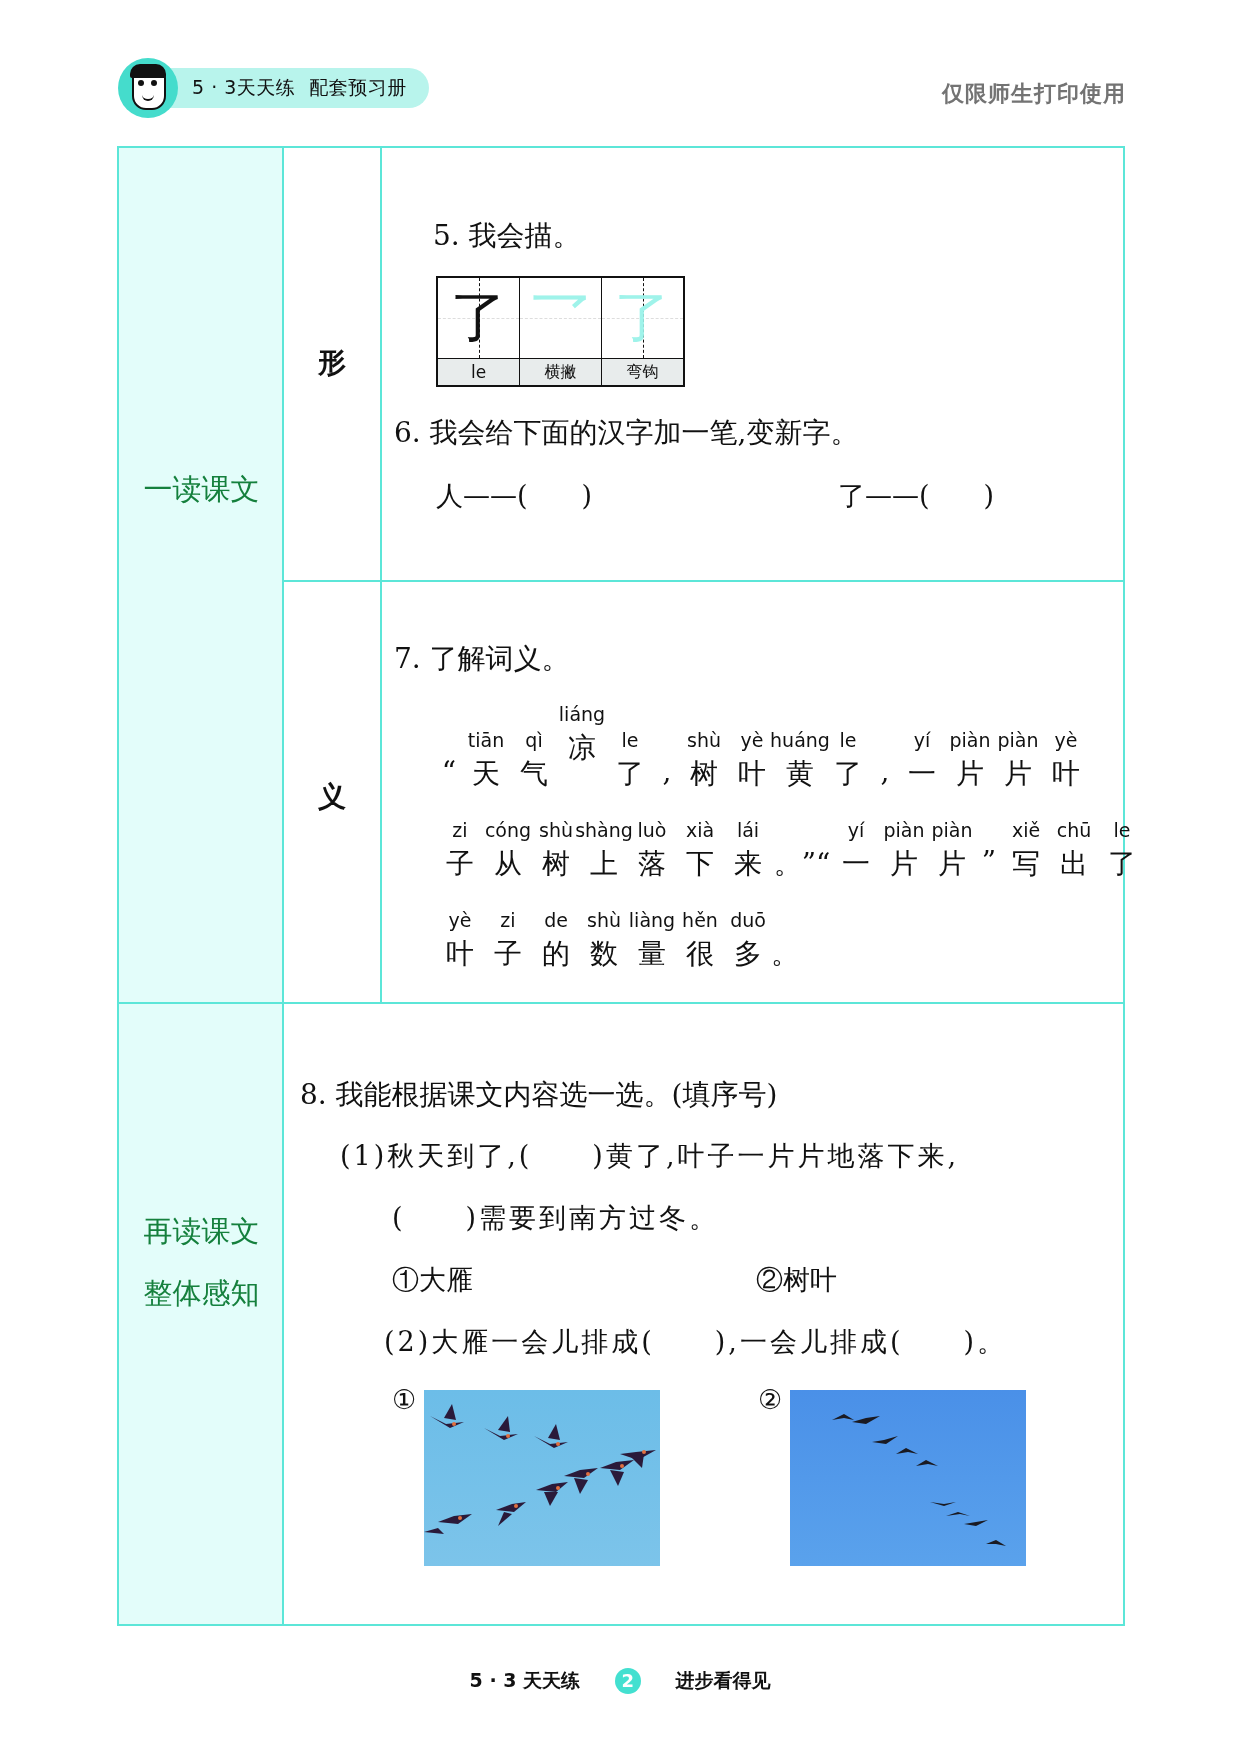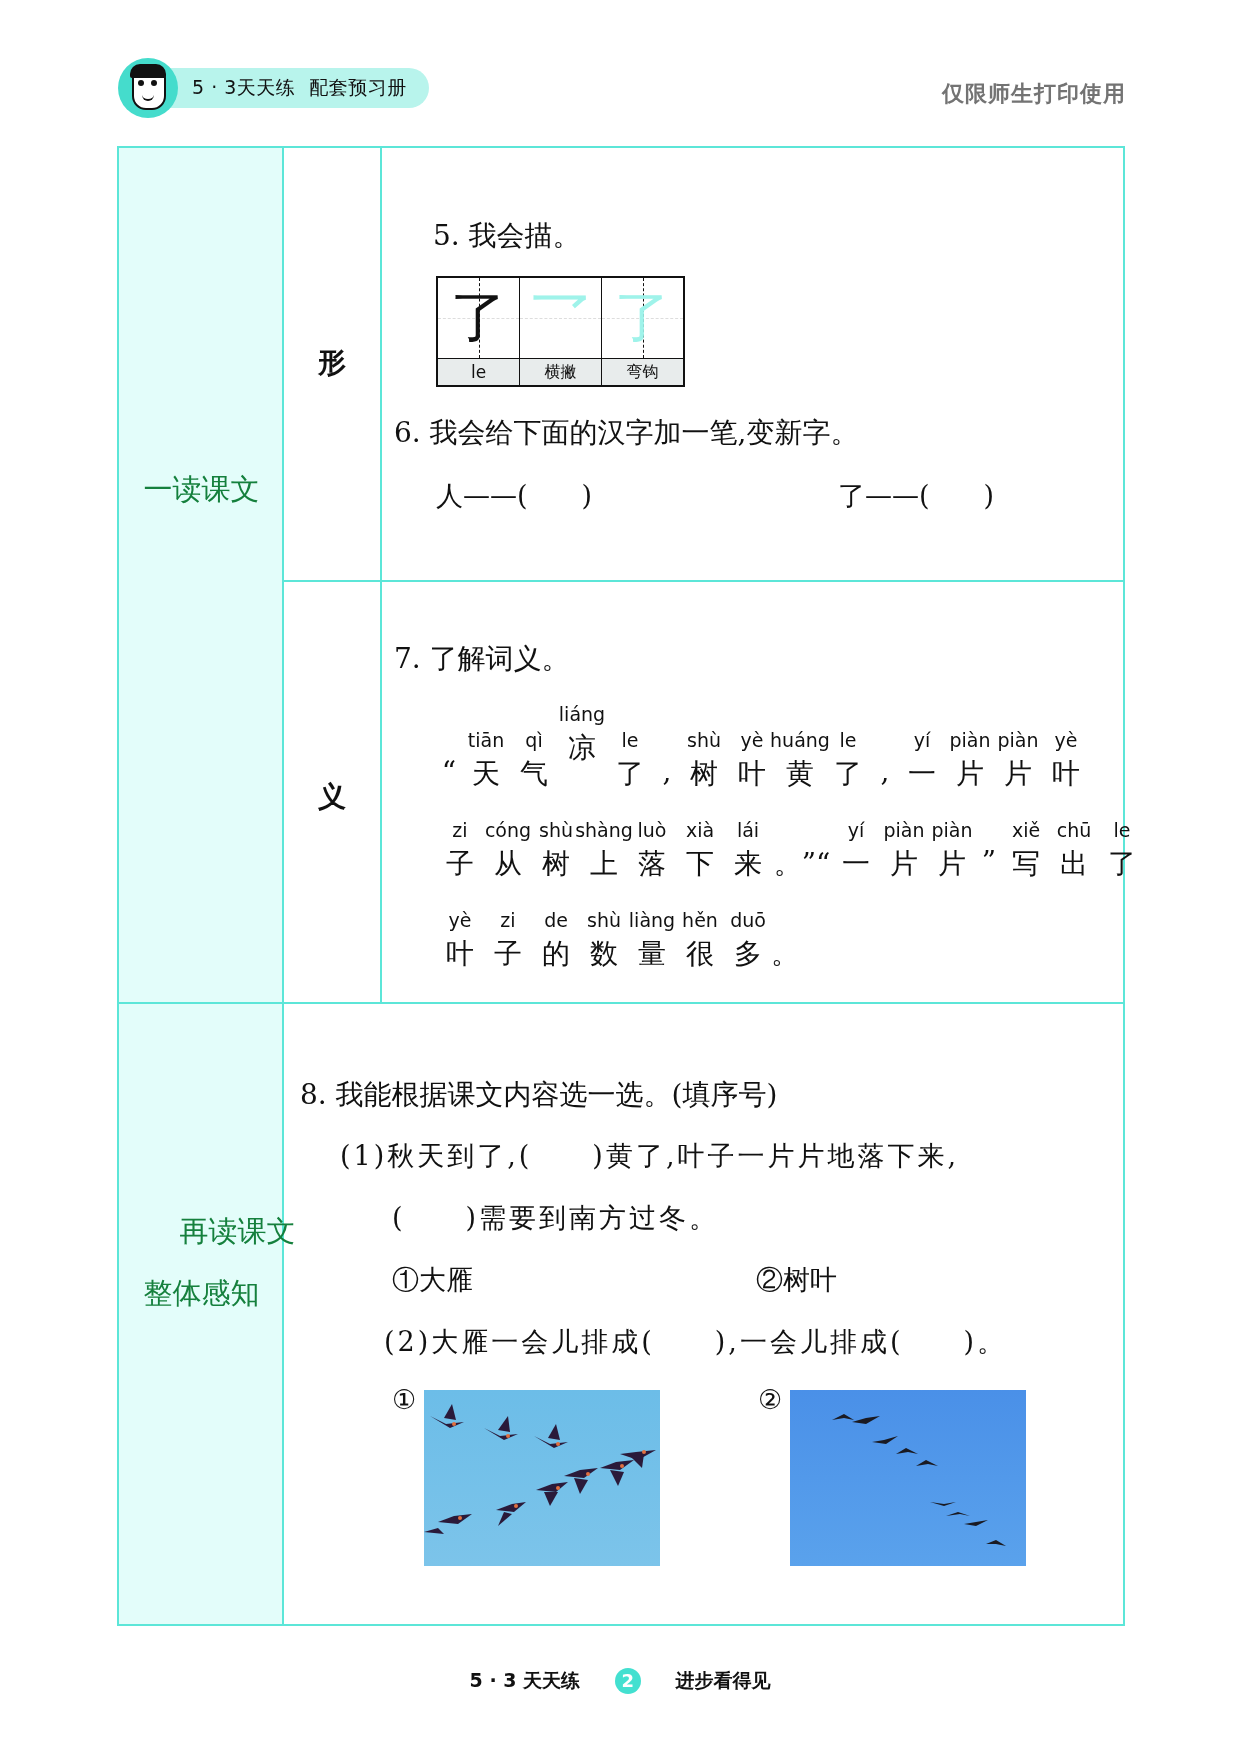--- a/index.html
+++ b/index.html
@@ -66,21 +66,21 @@
 <div class="frame">
   <div class="left-col"></div>
 
   <div class="vline" style="left:163px; top:0; width:2px; height:100%;"></div>
   <div class="vline" style="left:261px; top:0; width:2px; height:855px;"></div>
 
   <div class="hline" style="left:163px; top:432px; width:843px; height:2px;"></div>
   <div class="hline" style="left:0; top:854px; width:1006px; height:2px;"></div>
 
   <div class="section-label" style="top:310px;">一读课文</div>
-  <div class="section-label" style="top:1052px;padding-left:36px;">再读课文</div>
+  <div class="section-label" style="top:1052px;">再读课文</div>
   <div class="section-label" style="top:1114px;">整体感知</div>
 
   <div class="sub-label" style="left:164px; top:196px;">形</div>
   <div class="sub-label" style="left:164px; top:630px;">义</div>
 </div>
 
 <div class="q-title" style="left:394px; top:217px;margin-left:39px;">5. 我会描。</div>
 <div class="grid-box">
   <div class="grid-cell">
     <div class="grid-char">

